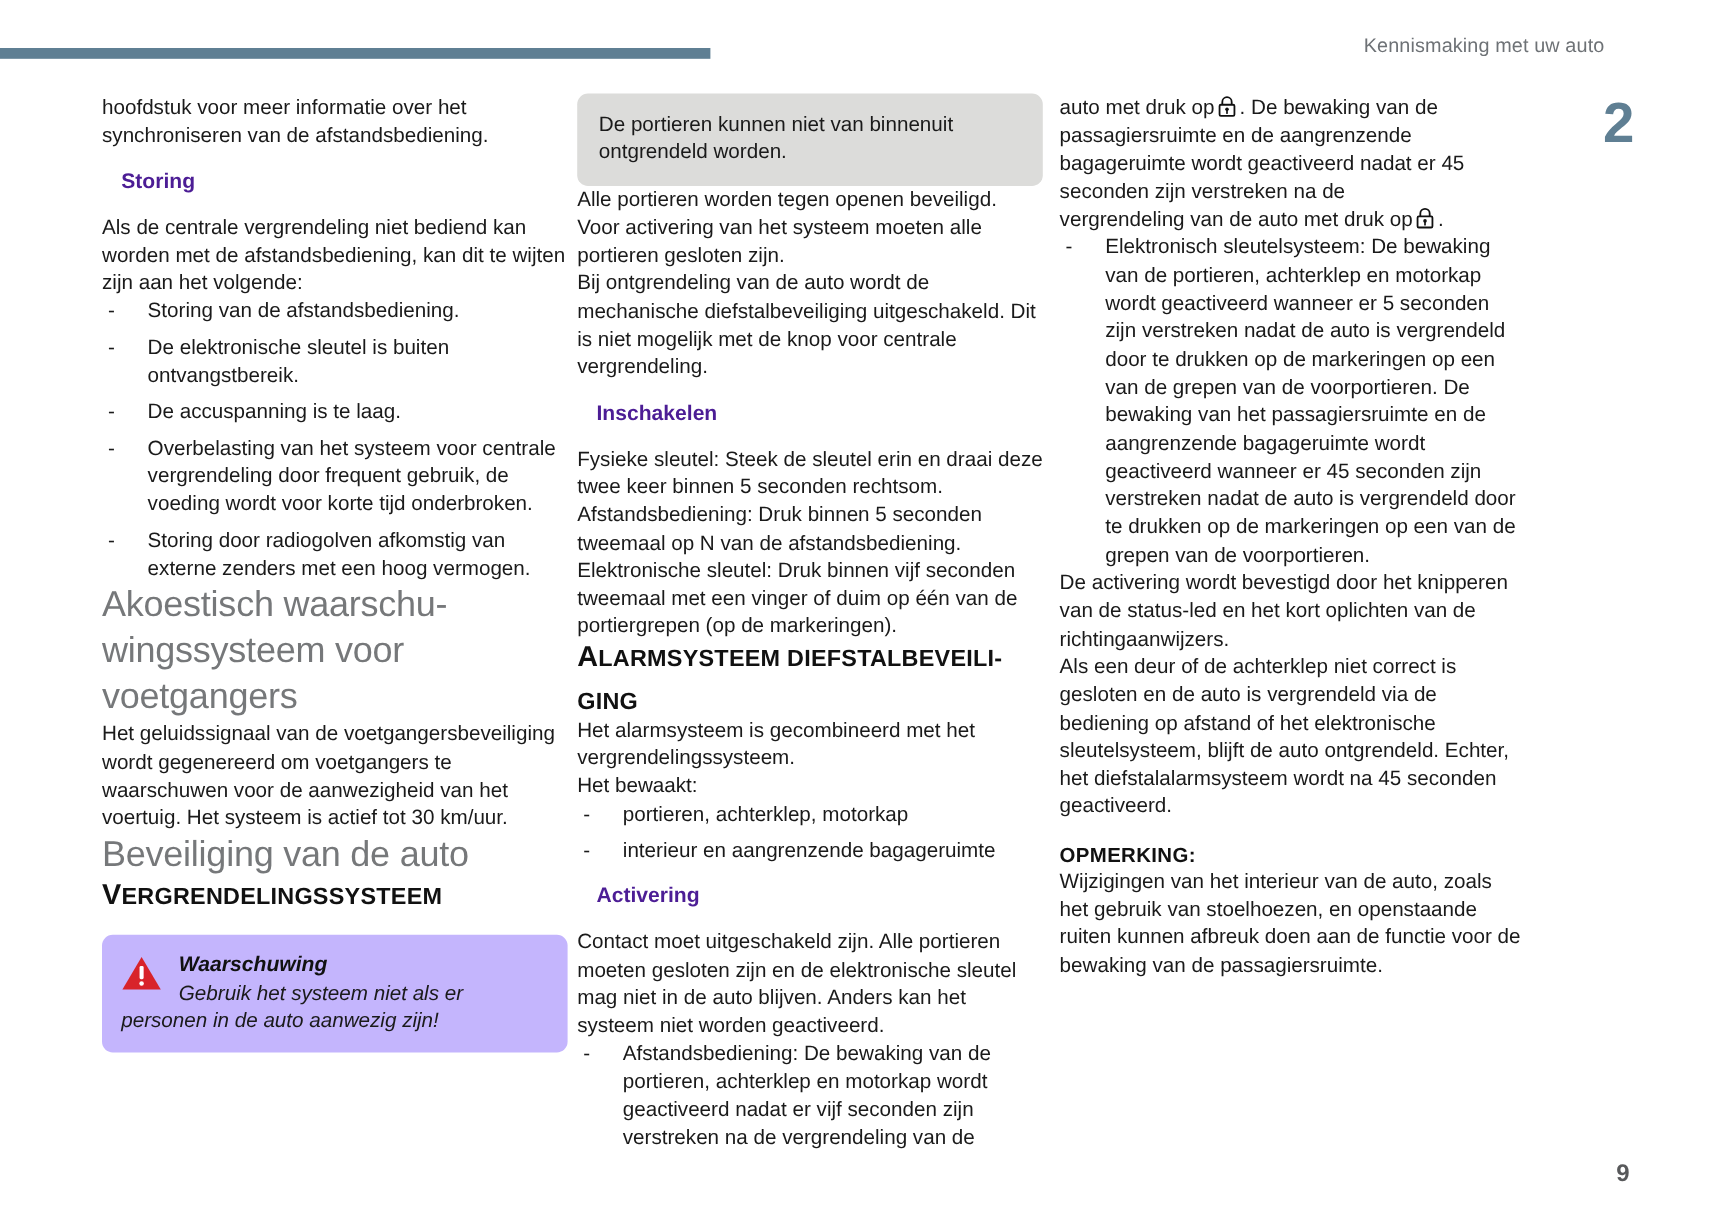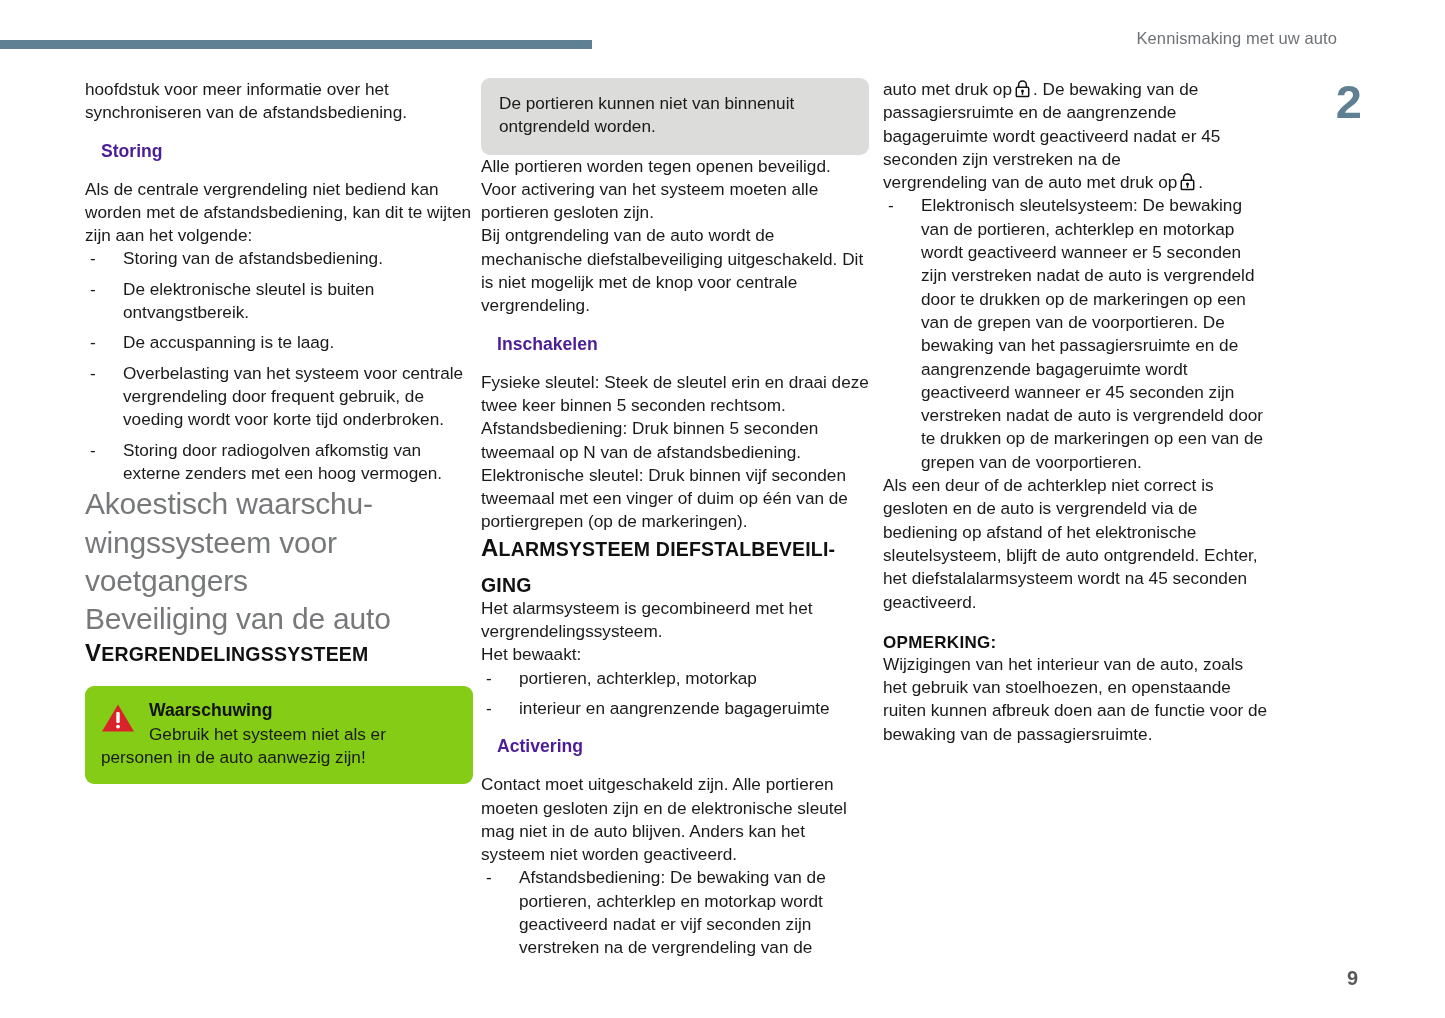--- a/index.html
+++ b/index.html
@@ -155,26 +155,27 @@
     background: #dcdcda;
     border-radius: 9px;
     padding: 14px 4px 16px 18px;
     font-size: 17.2px;
     line-height: 1.355;
     color: #1a1a1a;
   }
 
   
   .warnbox {
-    background: #84cc16;
+    background: #c4b5fd;
     border-radius: 9px;
     padding: 13px 16px 15px 16px;
     position: relative;
     font-size: 17.2px;
     line-height: 1.355;
+    font-style: italic;
   }
   .warn-row {
     display: flex;
     align-items: flex-start;
     gap: 14px;
   }
   .warn-icon {
     flex: 0 0 auto;
     width: 34px;
     height: 30px;
@@ -232,20 +233,21 @@
       <ul class="dash gap-sm">
         <li>Storing van de afstandsbediening.</li>
         <li>De elektronische sleutel is buiten ontvangstbereik.</li>
         <li>De accuspanning is te laag.</li>
         <li>Overbelasting van het systeem voor centrale vergrendeling door frequent gebruik, de voeding wordt voor korte tijd onderbroken.</li>
         <li>Storing door radiogolven afkomstig van externe zenders met een hoog vermogen.</li>
       </ul>
 
       <h2 class="section gap-lg">Akoestisch waarschu­wingssysteem voor voetgangers</h2>
 
+      <p class="body gap-sm">Het geluidssignaal van de voetgangersbeveiliging wordt gegenereerd om voetgangers te waarschuwen voor de aanwezigheid van het voertuig. Het systeem is actief tot 30 km/uur.</p>
 
       <h2 class="section gap-lg">Beveiliging van de auto</h2>
 
       <h3 class="subhead gap-md"><span class="cap1">V</span><span>ERGRENDELINGSSYSTEEM</span></h3>
 
       <div class="warnbox gap-md">
         <div class="warn-row">
           <span class="warn-icon">
             <svg width="34" height="30" viewBox="0 0 34 30" xmlns="http://www.w3.org/2000/svg" aria-hidden="true">
               <path d="M17 1.5 L33 28.5 L1 28.5 Z" fill="#d8232a"></path>
@@ -310,20 +312,21 @@
               <path d="M4.6 8.4 V5.9 a3.9 3.9 0 0 1 7.8 0 V8.4" fill="none" stroke="#111111" stroke-width="1.5"></path>
               <rect x="2.3" y="8.3" width="12.4" height="9.3" rx="1.1" fill="none" stroke="#111111" stroke-width="1.5"></rect>
               <circle cx="8.5" cy="12.1" r="1.5" fill="#111111"></circle>
               <rect x="7.8" y="12.6" width="1.4" height="3.3" fill="#111111"></rect>
             </svg></span><span>.</span></p>
 
       <ul class="dash gap-md">
         <li>Elektronisch sleutelsysteem: De bewaking van de portieren, achterklep en motorkap wordt geactiveerd wanneer er 5 seconden zijn verstreken nadat de auto is vergrendeld door te drukken op de markeringen op een van de grepen van de voorportieren. De bewaking van het passagiersruimte en de aangrenzende bagageruimte wordt geactiveerd wanneer er 45 seconden zijn verstreken nadat de auto is vergrendeld door te drukken op de markeringen op een van de grepen van de voorportieren.</li>
       </ul>
 
+      <p class="body gap-md">De activering wordt bevestigd door het knipperen van de status-led en het kort oplichten van de richtingaanwijzers.</p>
       <p class="body">Als een deur of de achterklep niet correct is gesloten en de auto is vergrendeld via de bediening op afstand of het elektronische sleutelsysteem, blijft de auto ontgrendeld. Echter, het diefstalalarmsysteem wordt na 45 seconden geactiveerd.</p>
 
       <p class="note-label gap-md" style="margin-bottom:0;">OPMERKING:</p>
 
       <p class="body gap-sm">Wijzigingen van het interieur van de auto, zoals het gebruik van stoelhoezen, en openstaande ruiten kunnen afbreuk doen aan de functie voor de bewaking van de passagiersruimte.</p>
 
     </div>
 
   </div>
 </div>

